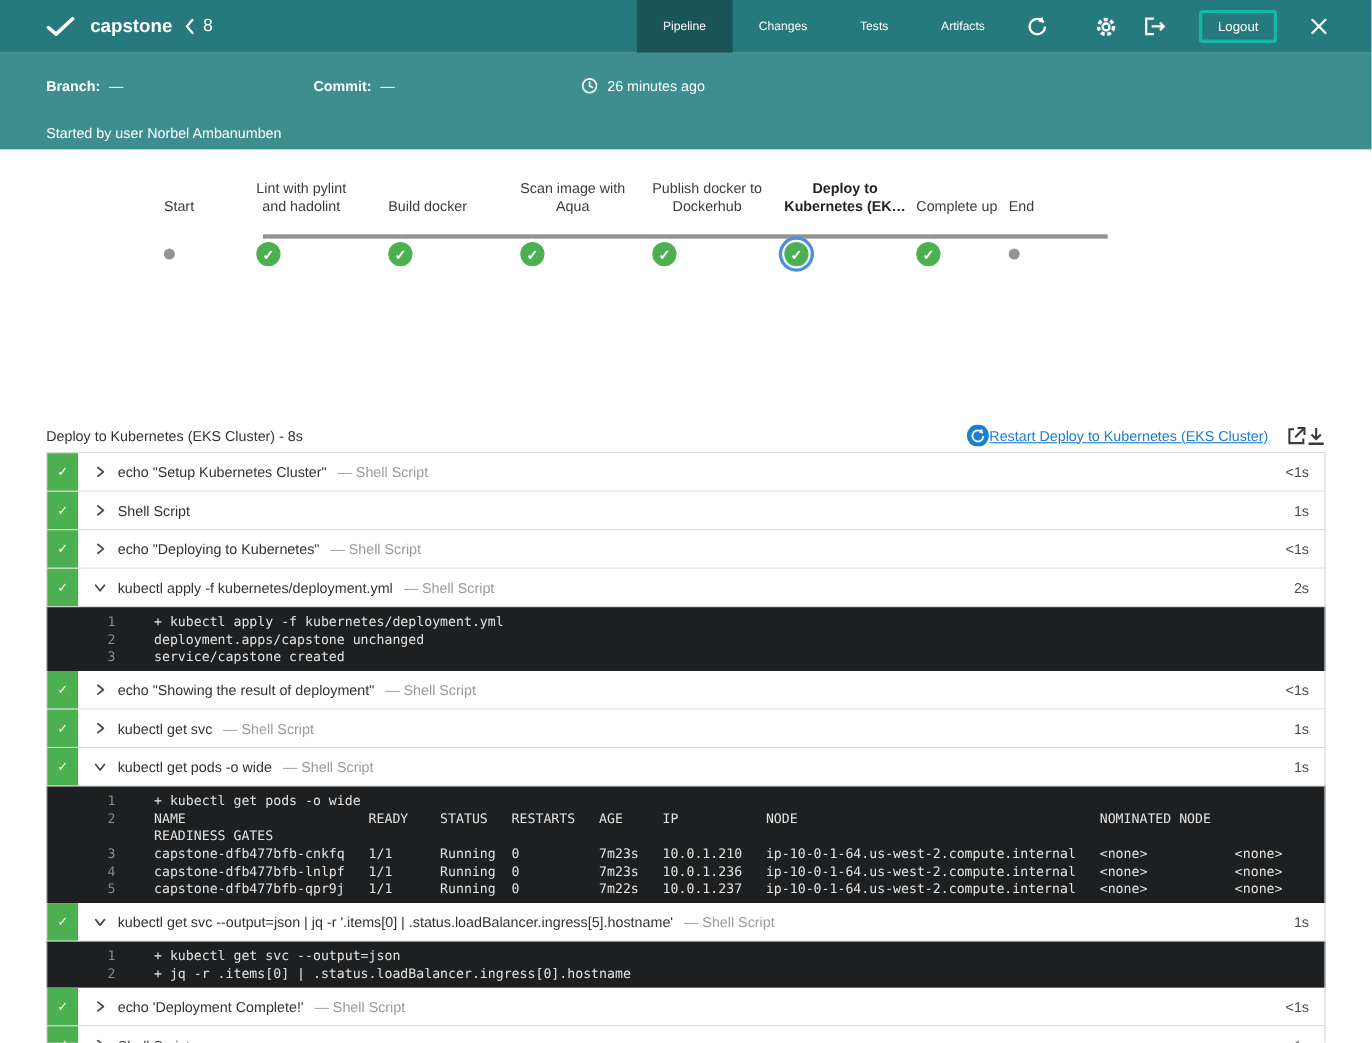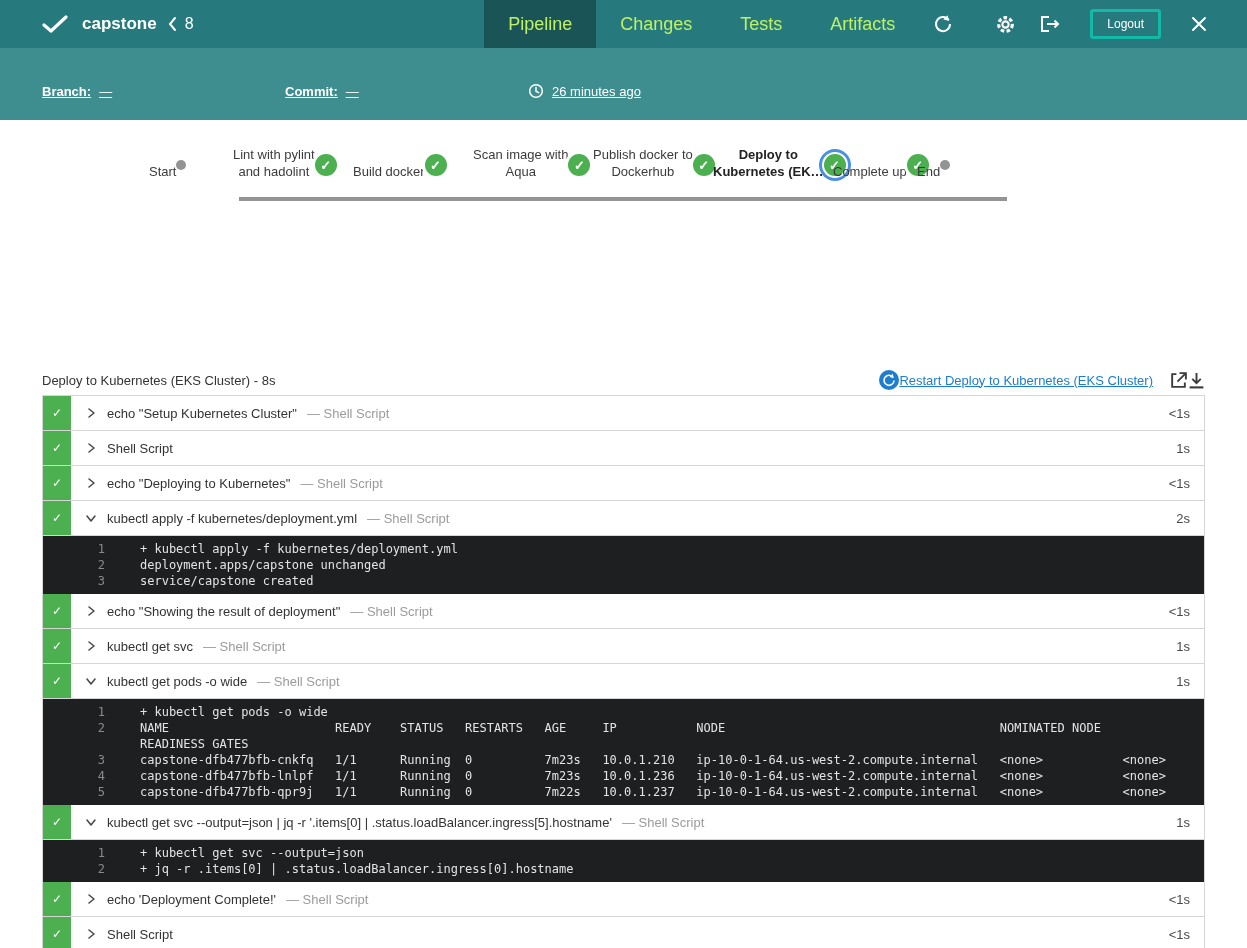--- a/index.html
+++ b/index.html
@@ -8,43 +8,43 @@
 
   
   .topbar { height:48px; background:#26797c; display:flex; align-items:center;
     color:#fff; padding-left:42px; }
   .tb-left { display:flex; align-items:center; }
   .tb-title { font-size:17px; font-weight:700; margin:0 10px 0 14px; }
   .tb-chev { display:flex; margin:0 8px 0 0; }
   .tb-run { font-size:16px; }
   .tabs { display:flex; margin-left:auto; height:48px; }
   .tab { height:48px; display:flex; align-items:center; padding:0 24px;
-    font-size:18px; color:#bef264; cursor:pointer; }
+    font-size:11px; color:#ffffff; cursor:pointer; }
   .tab.active { background:rgba(0,0,0,0.30); }
   .tb-right { display:flex; align-items:center; margin-left:14px; padding-right:40px; gap:24px; }
   .tb-icon { display:flex; align-items:center; cursor:pointer; }
   .gear-gap { margin-left:18px; }
   .logout-btn { background:transparent; border:3px solid #14b8a6; color:#fff;
     font-size:12px; padding:5px 14px; border-radius:3px; cursor:pointer;
     font-family:"Liberation Sans", sans-serif; margin:0 6px; }
 
   
-  .subheader { height:72px; background:#3e8e90; color:#fff;
+  .subheader { height:88px; background:#3e8e90; color:#fff;
     display:grid; grid-template-columns:243px 243px 1fr;
-    padding:14px 0 0 42px; font-size:13px; row-gap:11px;text-decoration:underline; }
+    padding:14px 0 0 42px; font-size:13px; row-gap:11px; }
   .sh-cell { display:flex; align-items:center; gap:8px; }
   .sh-label { font-weight:700; }
   .sh-icon { display:flex; align-items:center; }
 
   
   .graph-section { position:relative; height:245px; background:#fff; }
   .pg-line { position:absolute; left:239px; top:77px; width:768px; height:4px;
     background:#949393; }
   .pg-node { position:absolute; top:22px; width:180px; transform:translateX(-50%);
-    display:flex; flex-direction:row; align-items:center; }
+    display:flex; flex-direction:column; align-items:flex-start;gap:16px; }
   .pg-label { height:38px; display:flex; flex-direction:column; justify-content:flex-end;
     align-items:center; font-size:13px; line-height:17px; color:#3c3c3c;
     margin-bottom:8px; text-align:center; }
   .pg-node.selected .pg-label { font-weight:700; color:#222; }
   .pg-circle { width:22px; height:22px; border-radius:50%; background:#4caf50;
     color:#fff; font-size:13px; font-weight:700; display:flex; align-items:center;
     justify-content:center; box-shadow:0 0 0 3px #fff; z-index:2; }
   .pg-node.selected .pg-circle { box-shadow:0 0 0 2px #fff, 0 0 0 5px #4a90e2; }
   .pg-dot { width:10px; height:10px; border-radius:50%; background:#949393;
     margin:6px 0; z-index:2; }
@@ -137,20 +137,21 @@
   </div>
   <div class="sh-cell">
     <span class="sh-icon">
       <svg width="16" height="16" viewBox="0 0 16 16">
           <circle cx="8" cy="8" r="6.3" fill="none" stroke="#fff" stroke-width="1.5"></circle>
           <path d="M8 4.5 V8.2 L10.6 9.6" fill="none" stroke="#fff" stroke-width="1.5" stroke-linecap="round"></path>
         </svg>
     </span>
     <span>26 minutes ago</span>
   </div>
+  <div class="sh-cell">Started by user Norbel Ambanumben</div>
 </div>
 
 <section class="graph-section">
   <div class="pg-line"></div>
   <div>
       <div class="pg-node" style="left: 239px;">
         <div class="pg-label">
           <div>Start</div>
         </div>
         <div class="pg-dot"></div>

